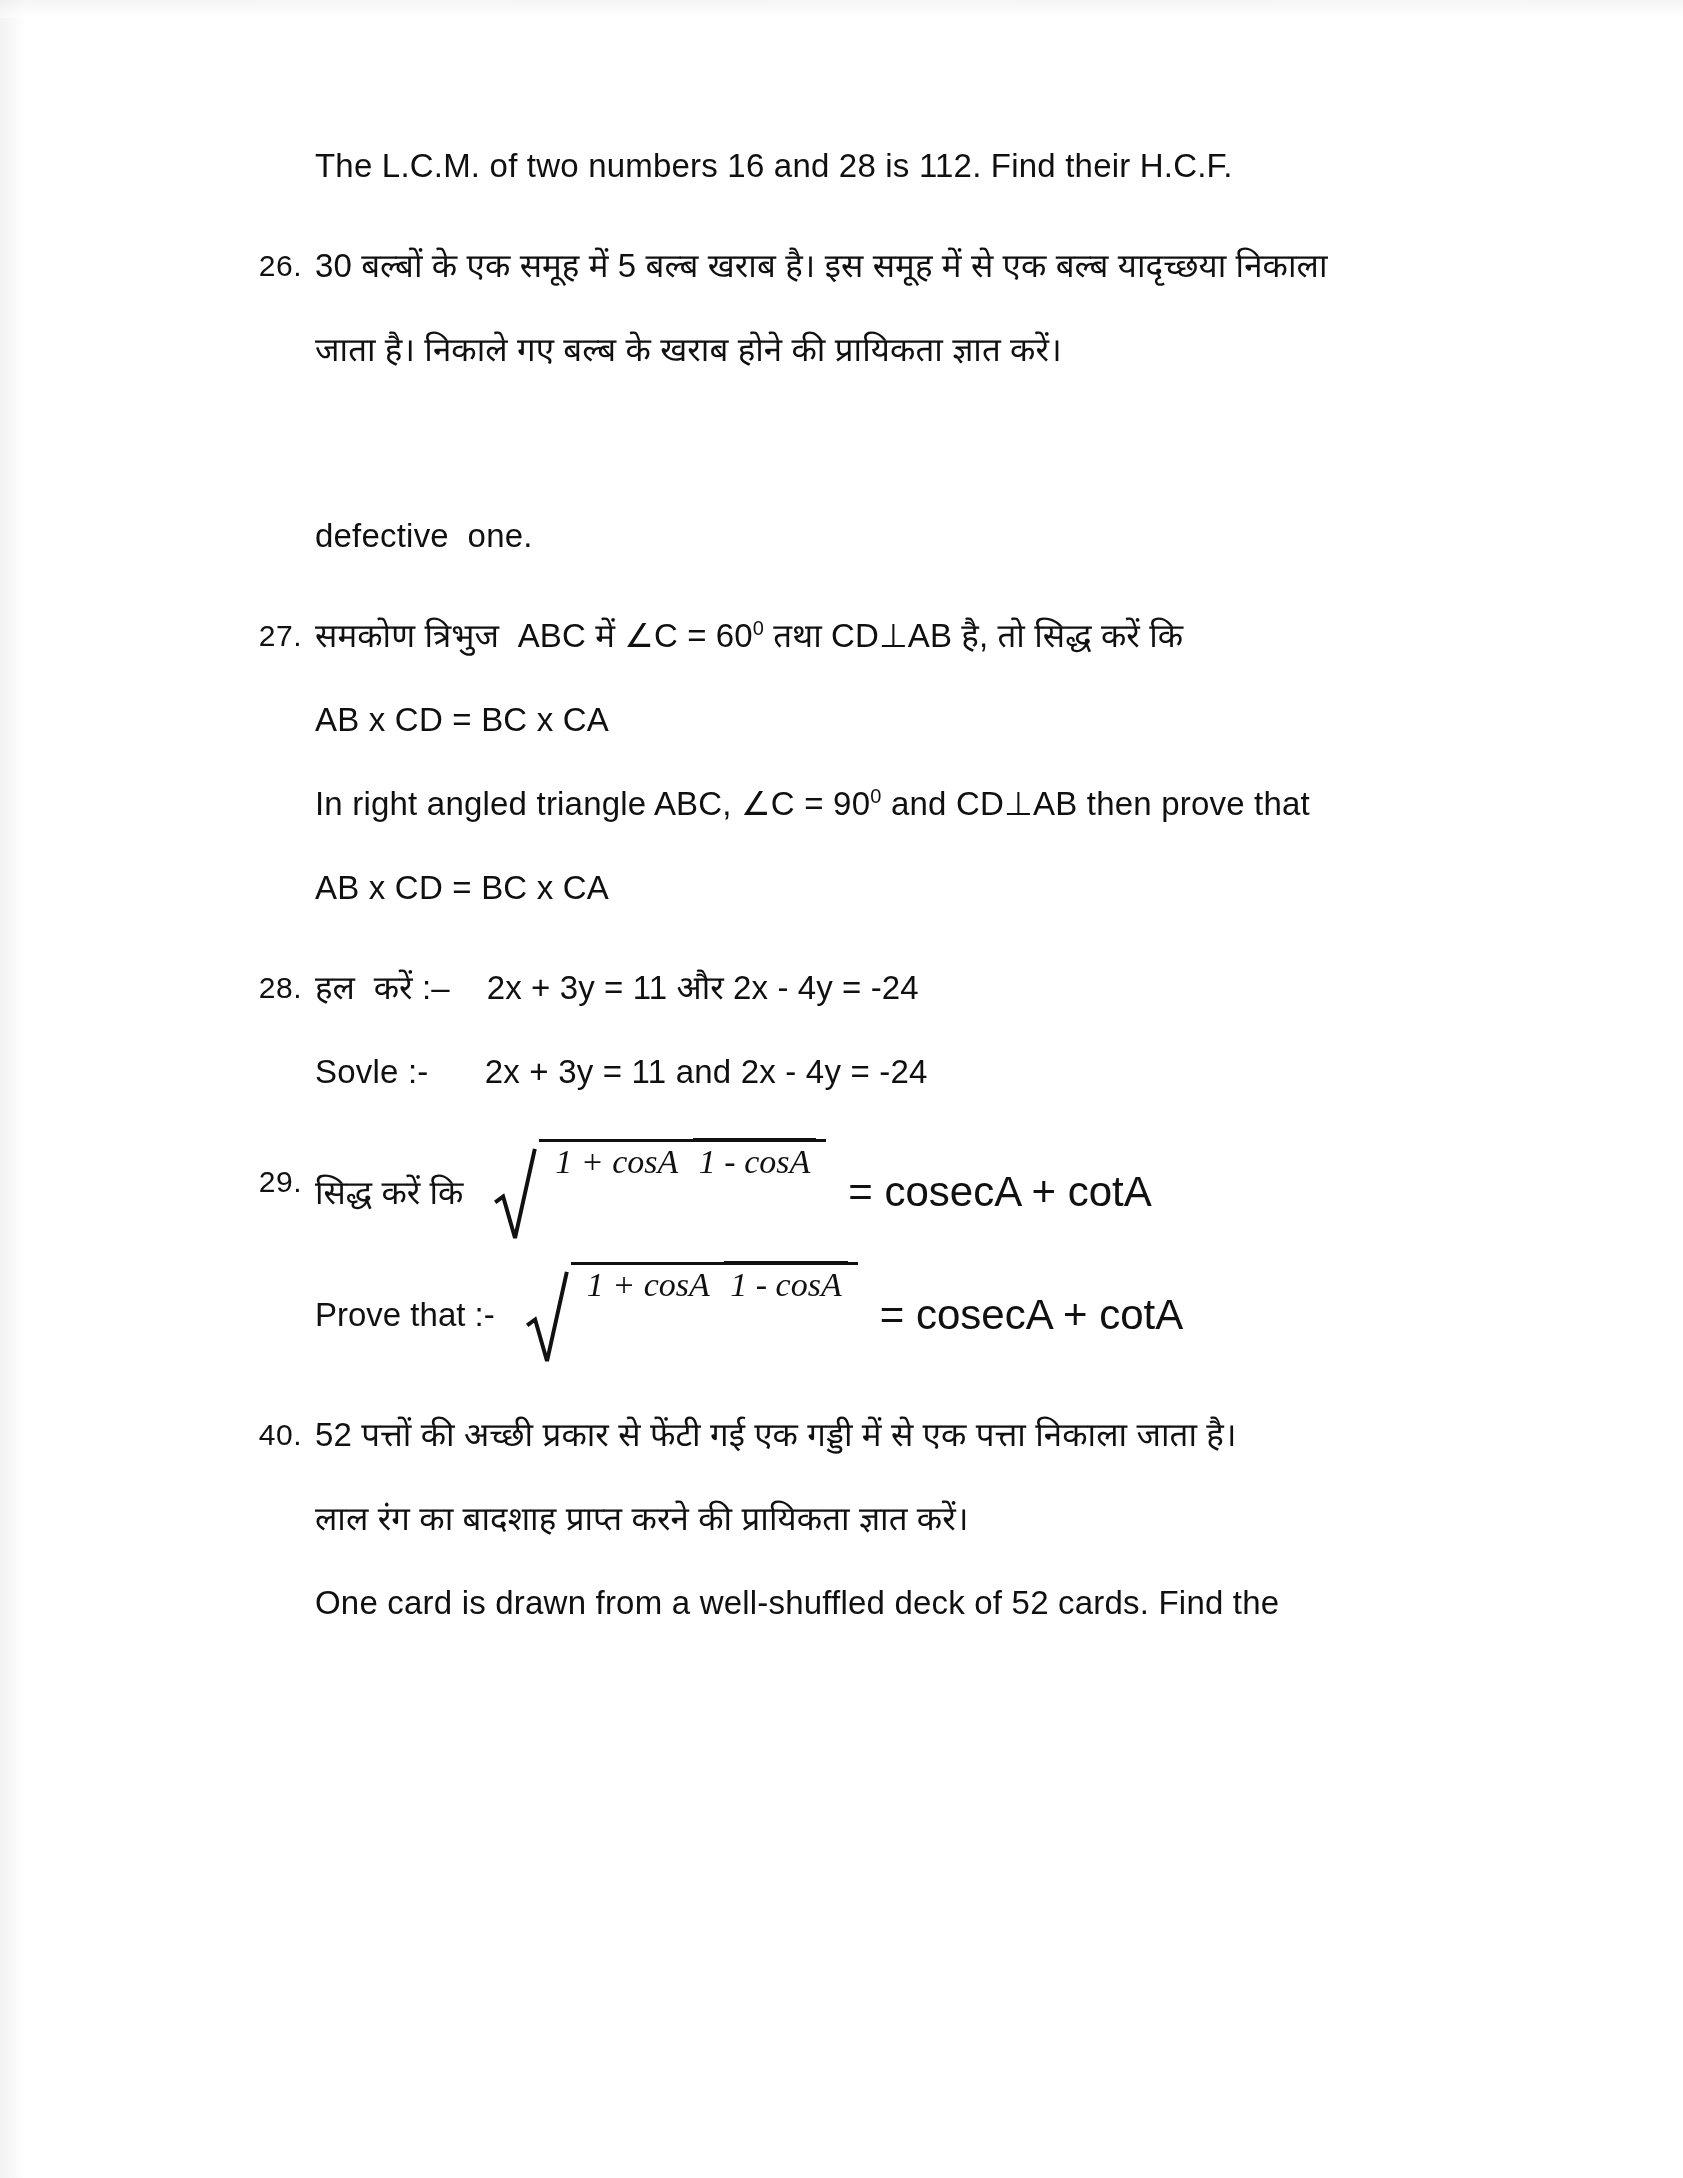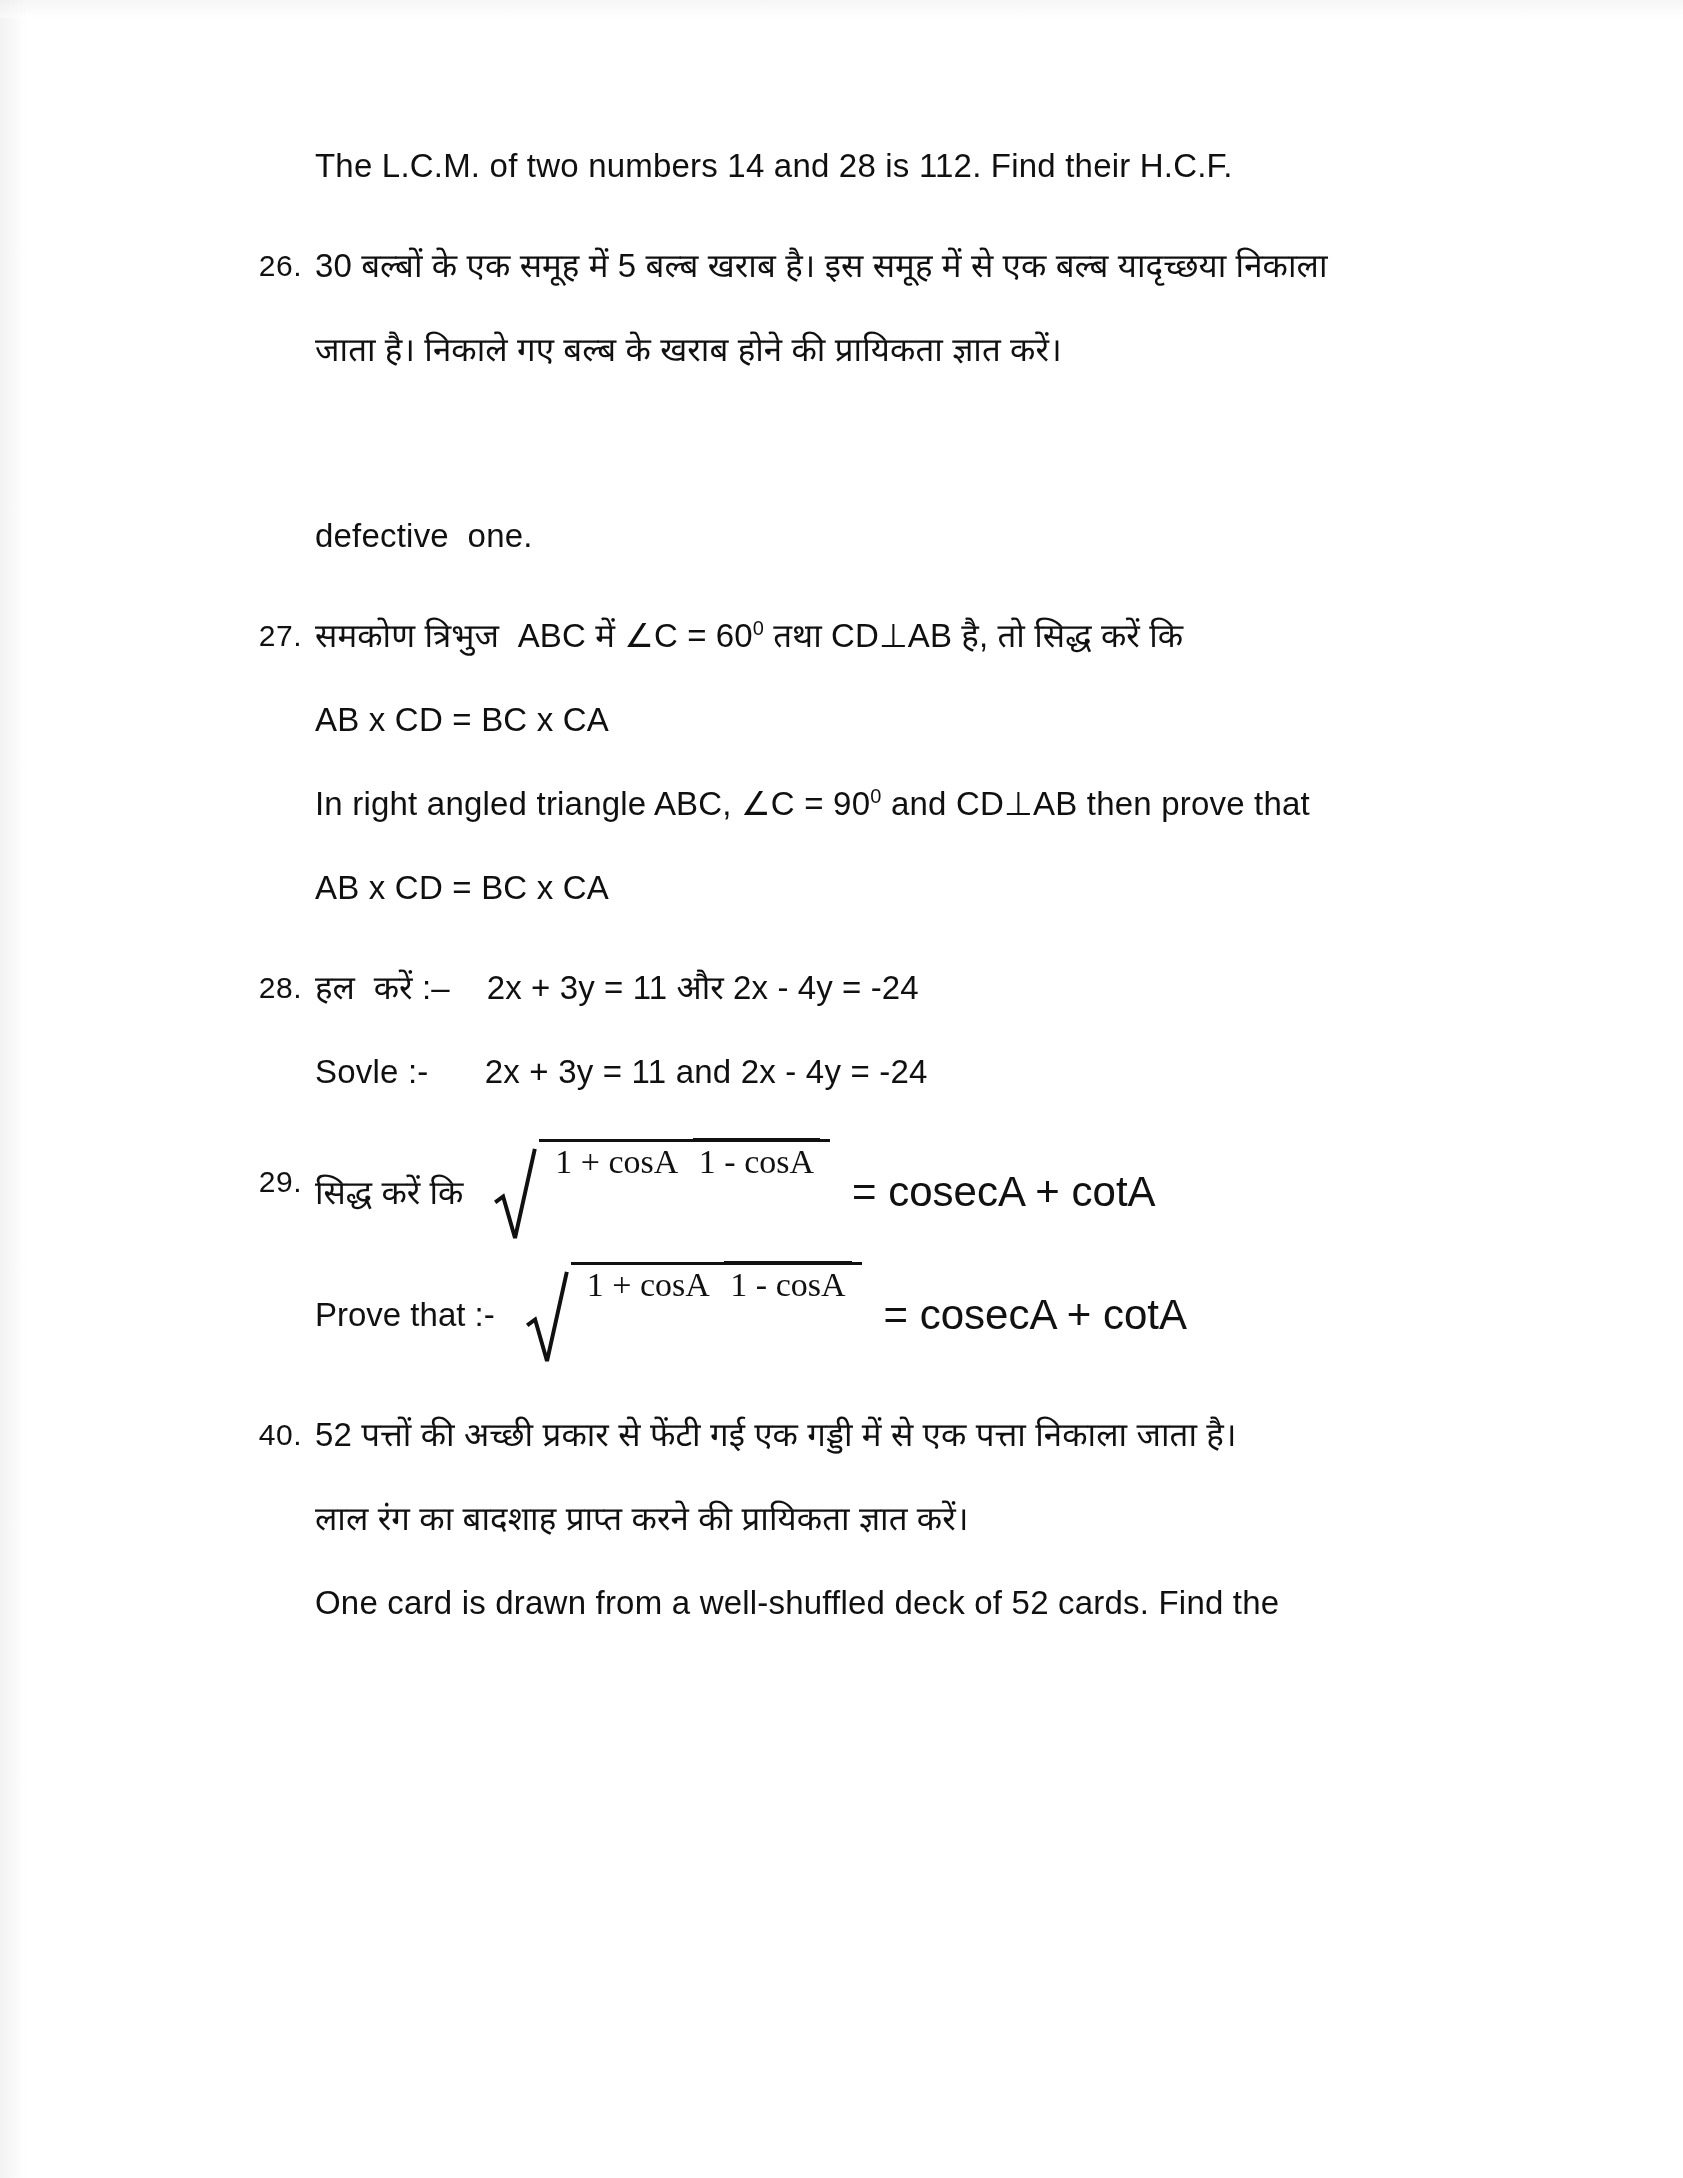--- a/index.html
+++ b/index.html
@@ -78,20 +78,21 @@
     font-size: 20px;
     vertical-align: super;
     line-height: 0;
   }
   
   .radical {
     display: inline-flex;
     align-items: stretch;
     vertical-align: middle;
     margin: 0 4px;
+    font-style: italic;
   }
   .radical .surd {
     display: block;
     width: 46px;
     position: relative;
   }
   .radical .surd svg {
     display: block;
   }
   .frac {
@@ -136,21 +137,21 @@
 <div class="page">
   <div class="scan-edge-left"></div>
   <div class="scan-edge-top"></div>
 
   <div class="content">
 
     <div class="sp-lg" style="height:149px"></div>
 
     <div class="qrow">
       <div class="qbody">
-        <div class="line en">The L.C.M. of two numbers 14 and 28 is 112. Find their H.C.F.</div>
+        <div class="line en">The L.C.M. of two numbers 16 and 28 is 112. Find their H.C.F.</div>
       </div>
     </div>
 
     <div class="sp-lg"></div>
 
     <div class="qrow">
       <div class="qnum">26.</div>
       <div class="qbody">
         <div class="line hi">30 बल्बों के एक समूह में 5 बल्ब खराब है। इस समूह में से एक बल्ब यादृच्छया निकाला</div>
         <div class="sp-md"></div>

